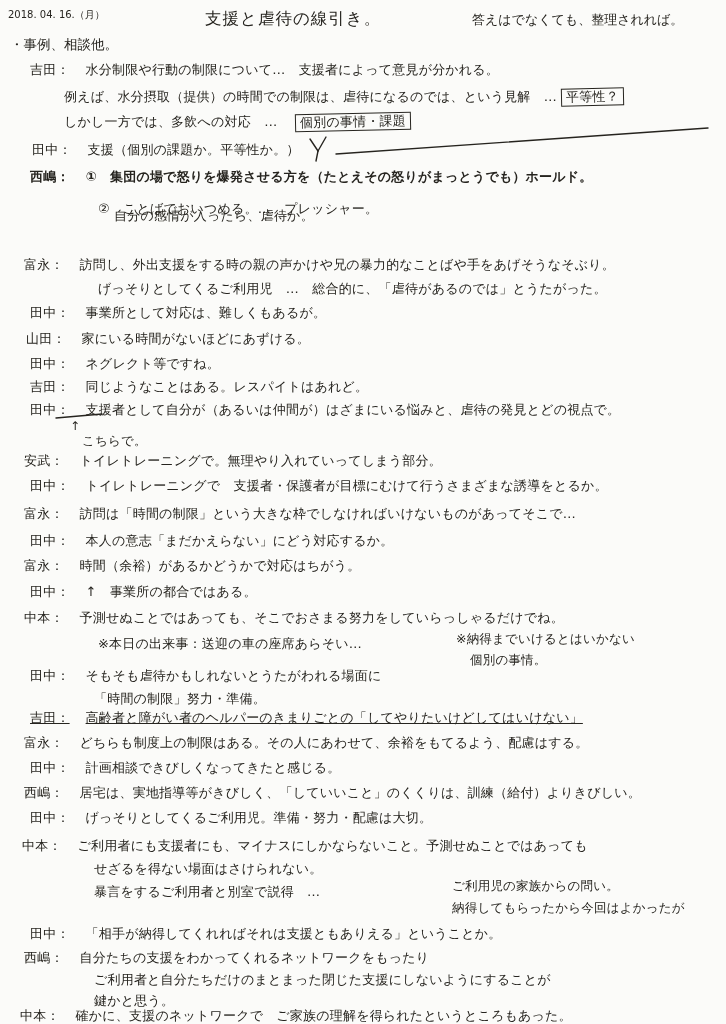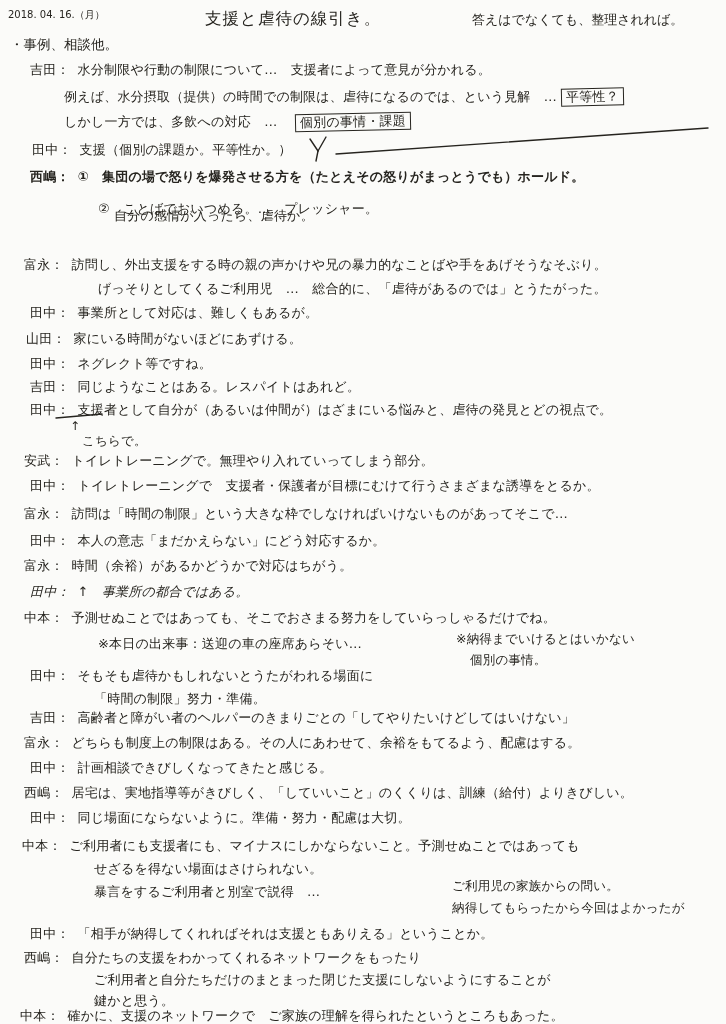--- a/index.html
+++ b/index.html
@@ -5,21 +5,21 @@
   html,body{margin:0;padding:0;}
   body{
     width:726px;height:1024px;position:relative;overflow:hidden;
     background:#fbfbf9;
     font-family:"DejaVu Sans",sans-serif;
     --ink:#26241f;
     color:var(--ink);
   }
   .page{position:absolute;inset:0;}
   .line{position:absolute;white-space:nowrap;font-size:13px;line-height:1.2;letter-spacing:0.2px;}
-  .speaker{margin-right:8px;}
+  .speaker{margin-right:16px;}
   .boxed{display:inline-block;border:1.6px solid var(--ink);padding:0 4px;margin-left:4px;transform:rotate(-1.2deg);}
   .hdr-date{position:absolute;left:8px;top:8px;font-size:10px;white-space:nowrap;}
   .hdr-title{position:absolute;left:205px;top:8px;font-size:16.5px;white-space:nowrap;letter-spacing:1px;}
   .hdr-note{position:absolute;left:472px;top:11px;font-size:13px;white-space:nowrap;}
   .hdr-sub{position:absolute;left:10px;top:36px;font-size:13.5px;white-space:nowrap;}
   svg.strokes{position:absolute;inset:0;pointer-events:none;}
   svg.strokes line{stroke:var(--ink);stroke-width:1.4;stroke-linecap:round;}
 </style>
 </head>
 <body style="background: rgb(251, 251, 249); --ink: #26241f;">
@@ -45,32 +45,32 @@
       <div class="line" style="left: 30px; top: 356px;"><span class="speaker">田中：</span><span>ネグレクト等ですね。</span></div>
       <div class="line" style="left: 30px; top: 379px;"><span class="speaker">吉田：</span><span>同じようなことはある。レスパイトはあれど。</span></div>
       <div class="line" style="left: 30px; top: 402px;"><span class="speaker">田中：</span><span>支援者として自分が（あるいは仲間が）はざまにいる悩みと、虐待の発見とどの視点で。</span></div>
       <div class="line" style="left: 70px; top: 419px; font-size: 12px;"><span>↑</span></div>
       <div class="line" style="left: 82px; top: 433px; font-size: 12.5px;"><span>こちらで。</span></div>
       <div class="line" style="left: 24px; top: 453px;"><span class="speaker">安武：</span><span>トイレトレーニングで。無理やり入れていってしまう部分。</span></div>
       <div class="line" style="left: 30px; top: 478px;"><span class="speaker">田中：</span><span>トイレトレーニングで　支援者・保護者が目標にむけて行うさまざまな誘導をとるか。</span></div>
       <div class="line" style="left: 24px; top: 506px;"><span class="speaker">富永：</span><span>訪問は「時間の制限」という大きな枠でしなければいけないものがあってそこで…</span></div>
       <div class="line" style="left: 30px; top: 533px;"><span class="speaker">田中：</span><span>本人の意志「まだかえらない」にどう対応するか。</span></div>
       <div class="line" style="left: 24px; top: 558px;"><span class="speaker">富永：</span><span>時間（余裕）があるかどうかで対応はちがう。</span></div>
-      <div class="line" style="left: 30px; top: 584px; font-style: italic;"><span class="speaker">田中：</span><span>↑　事業所の都合ではある。</span></div>
+      <div class="line" style="left: 30px; top: 584px;"><span class="speaker">田中：</span><span>↑　事業所の都合ではある。</span></div>
       <div class="line" style="left: 24px; top: 610px;"><span class="speaker">中本：</span><span>予測せぬことではあっても、そこでおさまる努力をしていらっしゃるだけでね。</span></div>
       <div class="line" style="left: 98px; top: 636px;"><span>※本日の出来事：送迎の車の座席あらそい…</span></div>
       <div class="line" style="left: 456px; top: 631px; font-size: 12.5px;"><span>※納得までいけるとはいかない</span></div>
       <div class="line" style="left: 470px; top: 652px; font-size: 12.5px;"><span>個別の事情。</span></div>
       <div class="line" style="left: 30px; top: 668px;"><span class="speaker">田中：</span><span>そもそも虐待かもしれないとうたがわれる場面に</span></div>
       <div class="line" style="left: 94px; top: 691px;"><span>「時間の制限」努力・準備。</span></div>
-      <div class="line" style="left: 30px; top: 710px;"><span class="speaker">吉田：</span><span>高齢者と障がい者のヘルパーのきまりごとの「してやりたいけどしてはいけない」</span></div>
+      <div class="line" style="left: 30px; top: 710px; text-decoration: underline;"><span class="speaker">吉田：</span><span>高齢者と障がい者のヘルパーのきまりごとの「してやりたいけどしてはいけない」</span></div>
       <div class="line" style="left: 24px; top: 735px;"><span class="speaker">富永：</span><span>どちらも制度上の制限はある。その人にあわせて、余裕をもてるよう、配慮はする。</span></div>
       <div class="line" style="left: 30px; top: 760px;"><span class="speaker">田中：</span><span>計画相談できびしくなってきたと感じる。</span></div>
       <div class="line" style="left: 24px; top: 785px;"><span class="speaker">西嶋：</span><span>居宅は、実地指導等がきびしく、「していいこと」のくくりは、訓練（給付）よりきびしい。</span></div>
-      <div class="line" style="left: 30px; top: 810px;"><span class="speaker">田中：</span><span>同じ場面にならないように。準備・努力・配慮は大切。</span></div>
+      <div class="line" style="left: 30px; top: 810px;"><span class="speaker">田中：</span><span>げっそりとしてくるご利用児。準備・努力・配慮は大切。</span></div>
       <div class="line" style="left: 22px; top: 838px;"><span class="speaker">中本：</span><span>ご利用者にも支援者にも、マイナスにしかならないこと。予測せぬことではあっても</span></div>
       <div class="line" style="left: 94px; top: 861px;"><span>せざるを得ない場面はさけられない。</span></div>
       <div class="line" style="left: 94px; top: 884px;"><span>暴言をするご利用者と別室で説得　…</span></div>
       <div class="line" style="left: 452px; top: 878px; font-size: 12.5px;"><span>ご利用児の家族からの問い。</span></div>
       <div class="line" style="left: 452px; top: 900px; font-size: 12.5px;"><span>納得してもらったから今回はよかったが</span></div>
       <div class="line" style="left: 30px; top: 926px;"><span class="speaker">田中：</span><span>「相手が納得してくれればそれは支援ともありえる」ということか。</span></div>
       <div class="line" style="left: 24px; top: 950px;"><span class="speaker">西嶋：</span><span>自分たちの支援をわかってくれるネットワークをもったり</span></div>
       <div class="line" style="left: 94px; top: 972px;"><span>ご利用者と自分たちだけのまとまった閉じた支援にしないようにすることが</span></div>
       <div class="line" style="left: 94px; top: 993px;"><span>鍵かと思う。</span></div>
       <div class="line" style="left: 20px; top: 1008px;"><span class="speaker">中本：</span><span>確かに、支援のネットワークで　ご家族の理解を得られたというところもあった。</span></div>

